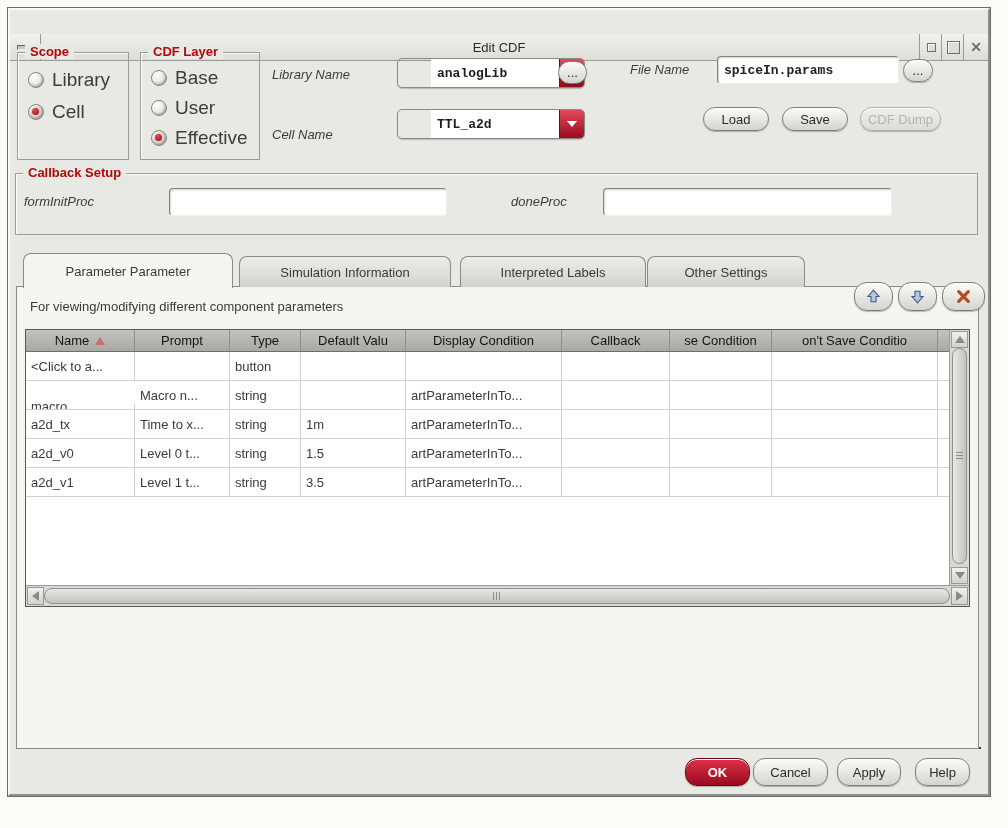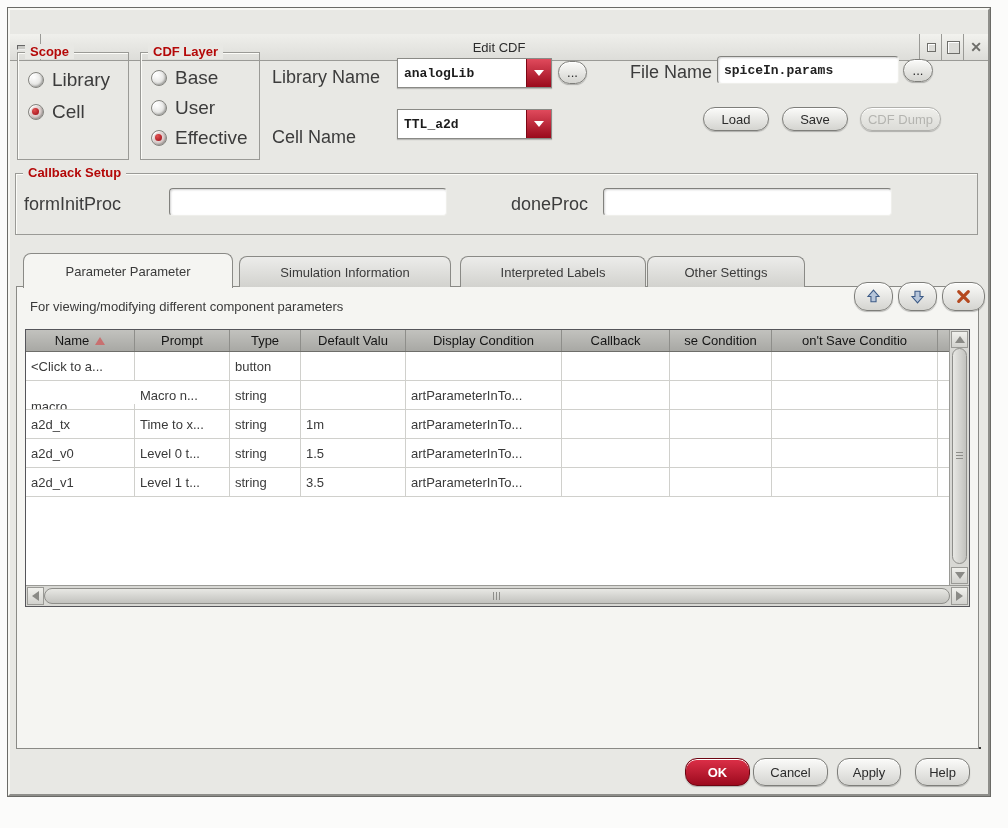--- a/index.html
+++ b/index.html
@@ -36,27 +36,27 @@
   
   .radio-row{position:absolute;display:flex;align-items:center;gap:8px;cursor:default;}
   .radio{width:14px;height:14px;border-radius:50%;background:radial-gradient(circle at 35% 30%,#ffffff,#d2d2ce);
          border:1px solid #84847f;box-shadow:inset -1px -1px 2px rgba(0,0,0,.30),inset 1px 1px 1px #fff;position:relative;}
   .radio.on{background:radial-gradient(circle at 40% 35%,#f0d8d8,#cccac6);}
   .radio.on::after{content:"";position:absolute;left:3px;top:3px;width:7px;height:7px;border-radius:50%;
          background:radial-gradient(circle at 35% 30%,#e05050,#9c0a14);}
   .radio-label{font-size:19px;color:#3c3c3c;}
 
   
-  .lbl{position:absolute;font-size:18px;color:#3c3c3c;white-space:nowrap;}
+  .lbl{position:absolute;font-size:13px;color:#3c3c3c;white-space:nowrap;font-style:italic;}
   .field{position:absolute;background:#fff;border:1px solid;border-color:#81817d #eFeFeb #efefeb #81817d;
          border-radius:4px;box-shadow:inset 1px 1px 2px rgba(0,0,0,.18);display:flex;align-items:center;}
   .field input{border:none;outline:none;background:transparent;width:100%;padding:0 6px;
          font-size:13px;color:#222;}
-  .combo{position:absolute;display:flex;border:1px solid #8a8a86;border-radius:0;overflow:hidden;
-         box-shadow:0 1px 1px rgba(0,0,0,.2);}
+  .combo{position:absolute;display:flex;border:1px solid #8a8a86;border-radius:5px;overflow:hidden;
+         box-shadow:0 1px 1px rgba(0,0,0,.2);padding-left:33px;}
   .combo-text{flex:1;background:#fff;display:flex;align-items:center;padding:0 6px;font-size:13px;color:#1c1c1c;}
   .combo-arrow{width:24px;background:linear-gradient(#e04a5c,#9a0a1c);border-left:1px solid #7c0614;
          display:flex;align-items:center;justify-content:center;}
   .combo-arrow i{width:0;height:0;border-left:5px solid transparent;border-right:5px solid transparent;
          border-top:6px solid #fff;}
 
   
   .pill{position:absolute;border-radius:12px;border:1px solid #7e7e7a;
         background:linear-gradient(#fbfbf9,#d4d4d0);box-shadow:inset 0 1px 0 #fff,0 1px 1px rgba(0,0,0,.25);
         display:flex;align-items:center;justify-content:center;font-size:13px;color:#2b2b2b;

